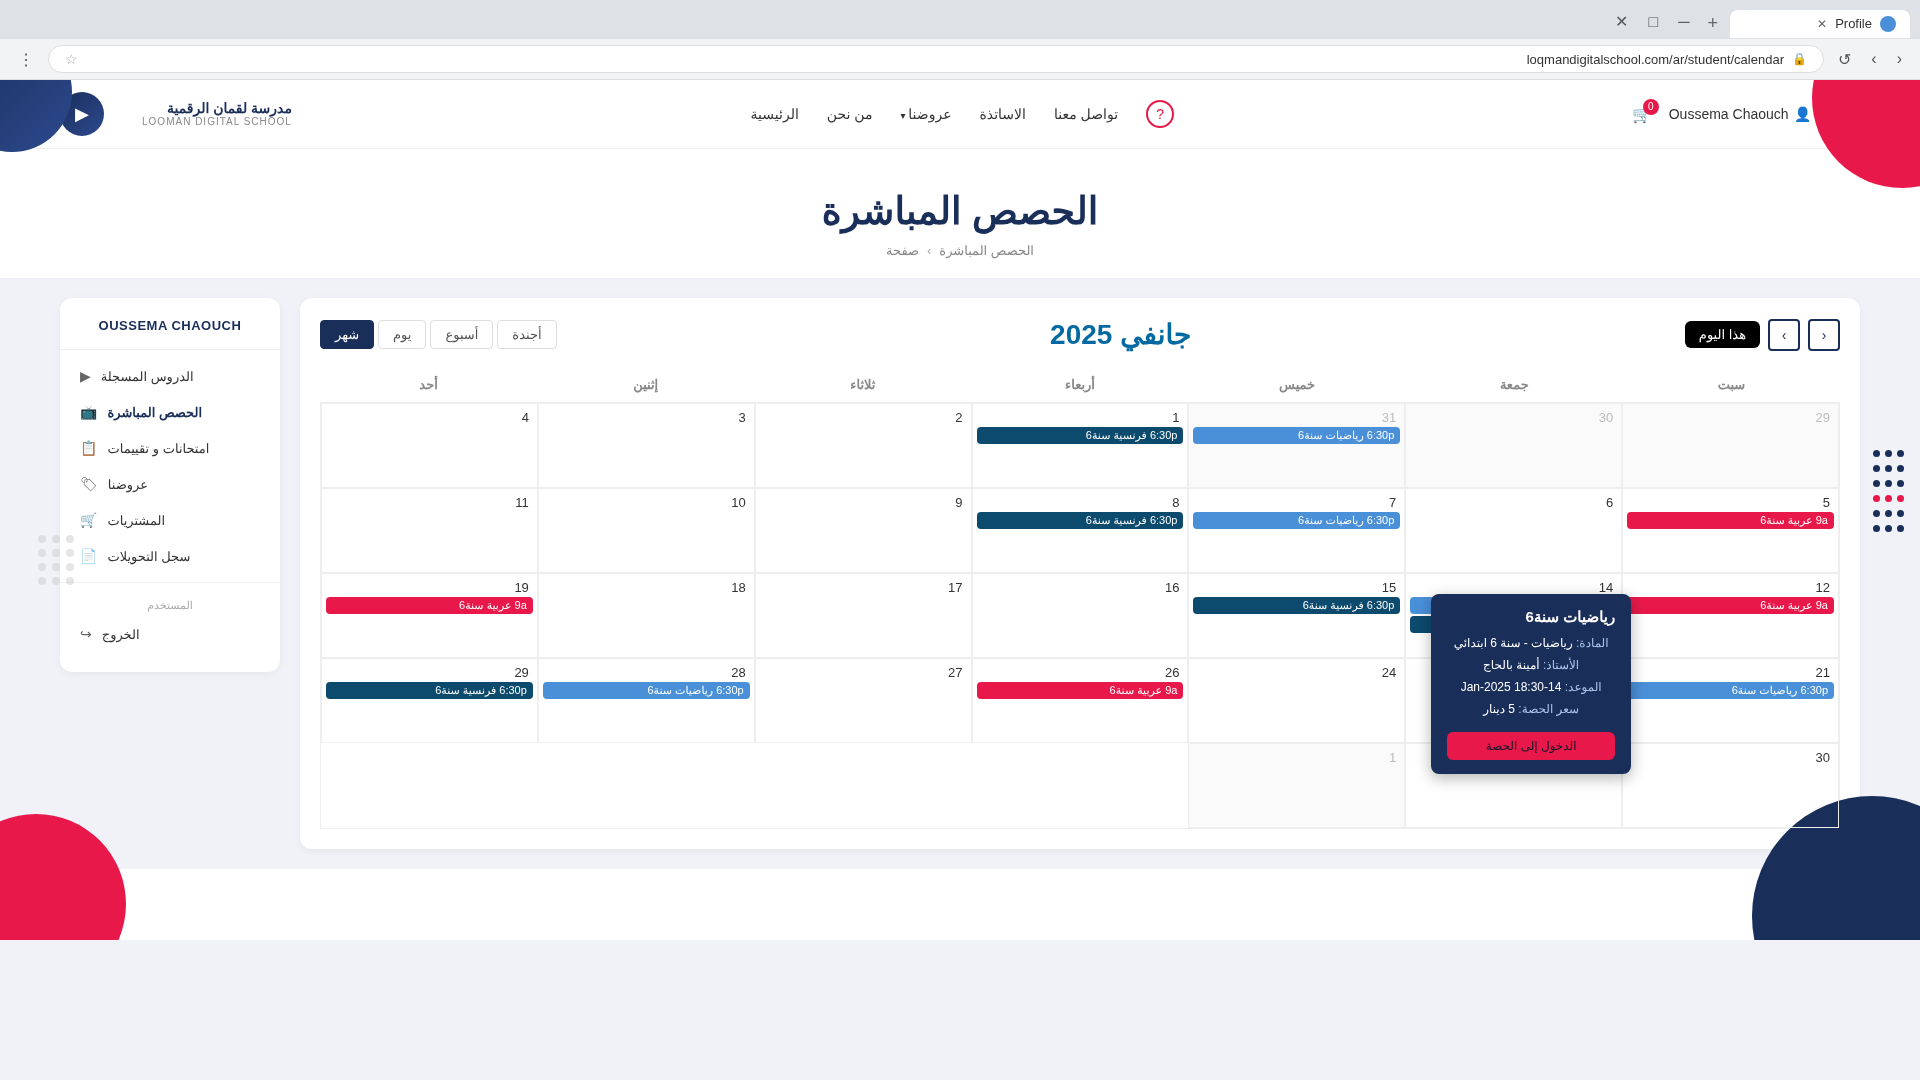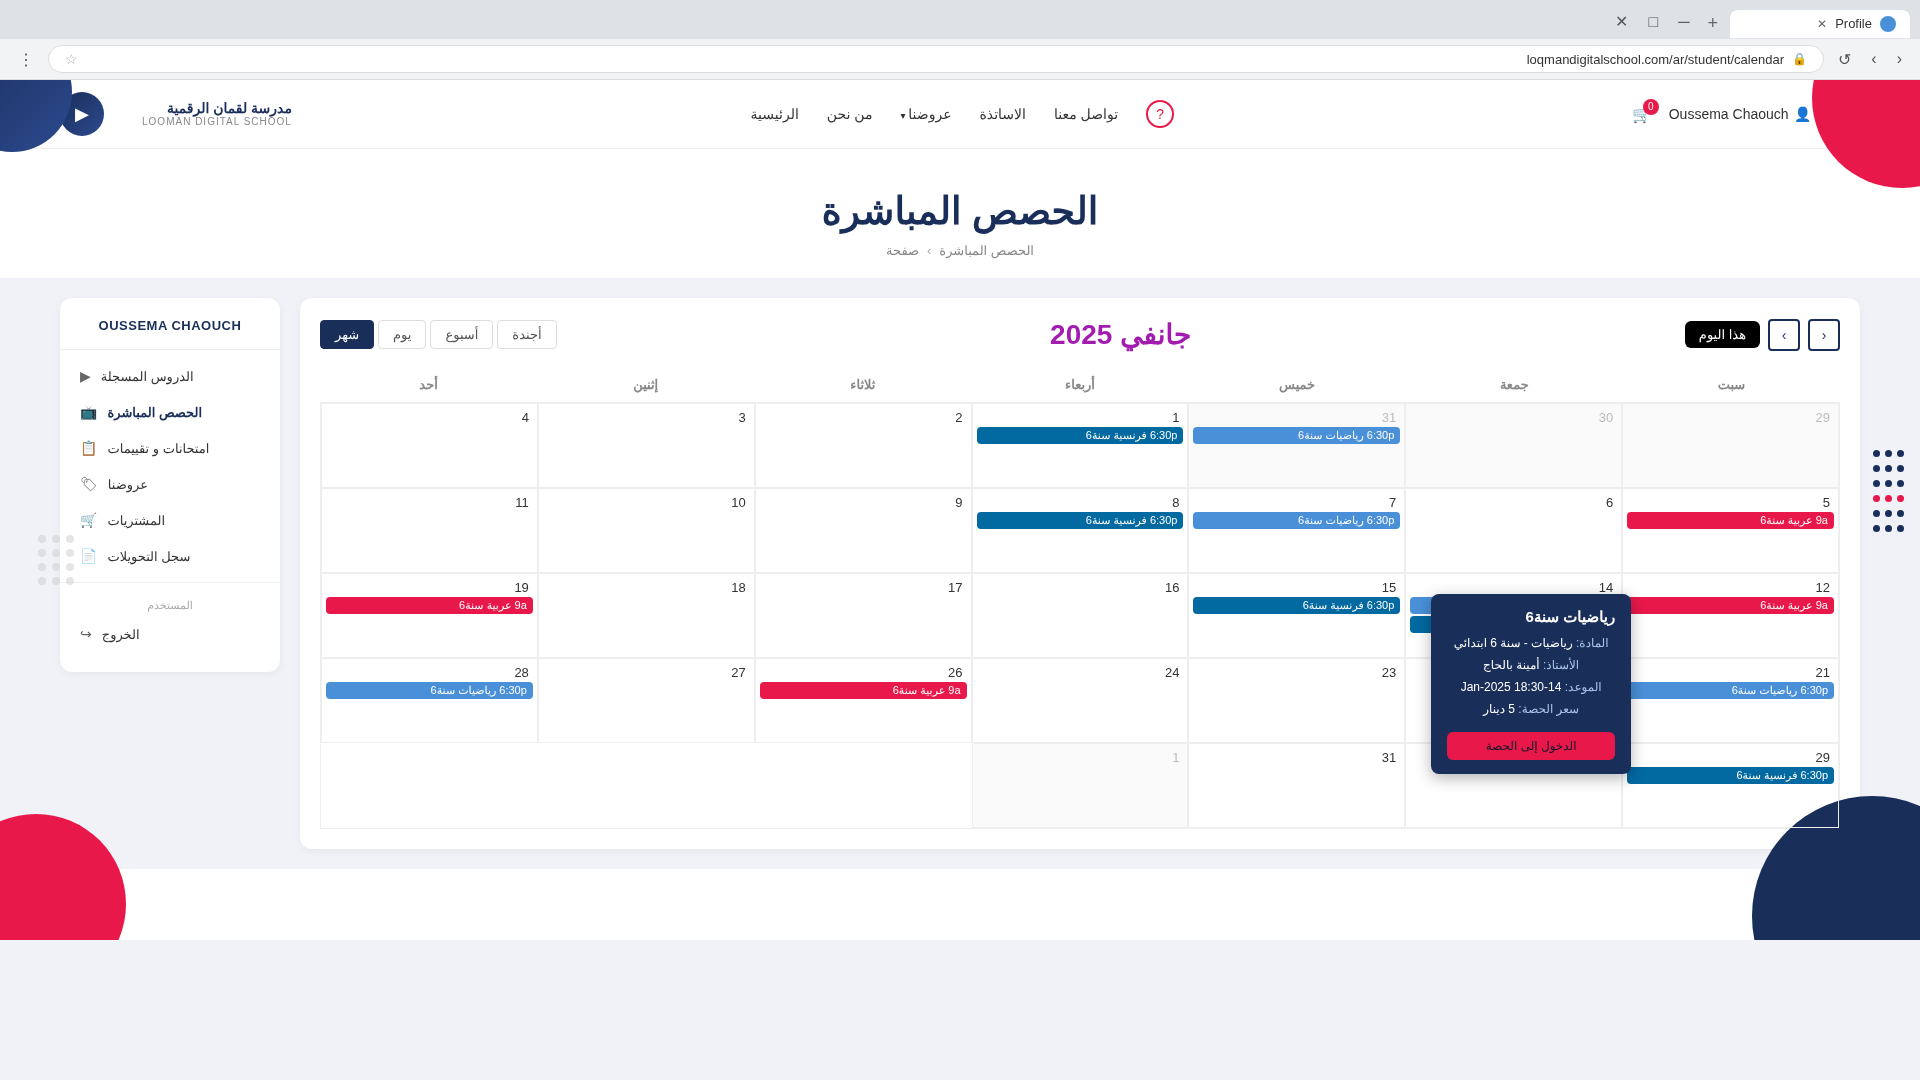--- a/index.html
+++ b/index.html
@@ -245,21 +245,21 @@
       color: white;
       border: none;
       border-radius: 6px;
       padding: 6px 14px;
       font-size: 13px;
       cursor: pointer;
     }
     .cal-month-title {
       font-size: 28px;
       font-weight: 700;
-      color: #a21caf;
+      color: #0369a1;
     }
     .view-toggle {
       display: flex;
       gap: 4px;
     }
     .view-btn {
       padding: 6px 14px;
       border: 1px solid #ddd;
       background: white;
       border-radius: 4px;
@@ -316,21 +316,21 @@
       font-size: 11px;
       margin-bottom: 2px;
       color: white;
       font-weight: 500;
       cursor: pointer;
       white-space: nowrap;
       overflow: hidden;
       text-overflow: ellipsis;
     }
     .event-math { background: #4a90d9; }
-    .event-french { background: #0369a1; }
+    .event-french { background: #0c4a6e; }
     .event-arabic { background: #e8194a; }
 
     
     .tooltip-popup {
       position: absolute;
       top: 20px;
       right: -10px;
       background: #1a2e5a;
       color: white;
       border-radius: 8px;
@@ -668,23 +668,20 @@
             <div class="cal-event event-arabic">9a عربية سنة6</div>
           </div>
           <div class="cal-cell">
             <div class="cal-cell-num">21</div>
             <div class="cal-event event-math">6:30p رياضيات سنة6</div>
           </div>
           <div class="cal-cell">
             <div class="cal-cell-num">22</div>
           </div>
           <div class="cal-cell">
-            <div class="cal-cell-num">23</div>
-          </div>
-          <div class="cal-cell">
             <div class="cal-cell-num">24</div>
           </div>
 
           <div class="cal-cell">
             <div class="cal-cell-num">26</div>
             <div class="cal-event event-arabic">9a عربية سنة6</div>
           </div>
           <div class="cal-cell">
             <div class="cal-cell-num">27</div>
           </div>

